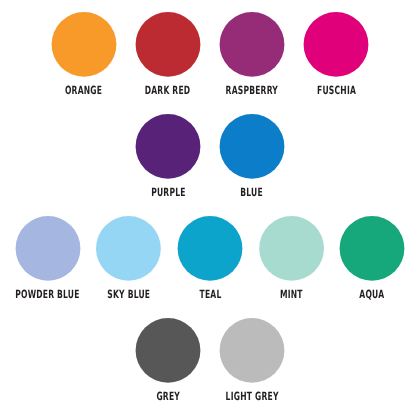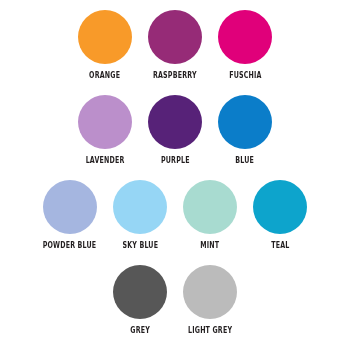--- a/index.html
+++ b/index.html
@@ -61,58 +61,62 @@
 </head>
 <body>
 
 <div id="palette" style="background: rgb(255, 255, 255);">
     <div class="swatch-row">
       <div class="swatch">
         <div class="swatch-dot" style="background: rgb(248, 154, 41);"></div>
         <div class="swatch-label" style="color: rgb(35, 31, 32);">ORANGE</div>
       </div>
       <div class="swatch">
+        <div class="swatch-dot" style="background: rgb(188, 42, 50);"></div>
+        <div class="swatch-label" style="color: rgb(35, 31, 32);">DARK RED</div>
+      </div>
+      <div class="swatch">
         <div class="swatch-dot" style="background: rgb(150, 43, 119);"></div>
         <div class="swatch-label" style="color: rgb(35, 31, 32);">RASPBERRY</div>
       </div>
       <div class="swatch">
         <div class="swatch-dot" style="background: rgb(224, 0, 122);"></div>
         <div class="swatch-label" style="color: rgb(35, 31, 32);">FUSCHIA</div>
       </div>
     </div>
     <div class="swatch-row">
-      <div class="swatch">
-        <div class="swatch-dot" style="background: rgb(187, 143, 203);"></div>
-        <div class="swatch-label" style="color: rgb(35, 31, 32);">LAVENDER</div>
-      </div>
       <div class="swatch">
         <div class="swatch-dot" style="background: rgb(87, 34, 120);"></div>
         <div class="swatch-label" style="color: rgb(35, 31, 32);">PURPLE</div>
       </div>
       <div class="swatch">
         <div class="swatch-dot" style="background: rgb(11, 125, 201);"></div>
         <div class="swatch-label" style="color: rgb(35, 31, 32);">BLUE</div>
       </div>
     </div>
     <div class="swatch-row">
       <div class="swatch">
         <div class="swatch-dot" style="background: rgb(165, 182, 224);"></div>
         <div class="swatch-label" style="color: rgb(35, 31, 32);">POWDER BLUE</div>
       </div>
       <div class="swatch">
         <div class="swatch-dot" style="background: rgb(150, 214, 245);"></div>
         <div class="swatch-label" style="color: rgb(35, 31, 32);">SKY BLUE</div>
       </div>
       <div class="swatch">
+        <div class="swatch-dot" style="background: rgb(13, 164, 204);"></div>
+        <div class="swatch-label" style="color: rgb(35, 31, 32);">TEAL</div>
+      </div>
+      <div class="swatch">
         <div class="swatch-dot" style="background: rgb(168, 219, 208);"></div>
         <div class="swatch-label" style="color: rgb(35, 31, 32);">MINT</div>
       </div>
       <div class="swatch">
-        <div class="swatch-dot" style="background: rgb(13, 164, 204);"></div>
-        <div class="swatch-label" style="color: rgb(35, 31, 32);">TEAL</div>
+        <div class="swatch-dot" style="background: rgb(22, 168, 122);"></div>
+        <div class="swatch-label" style="color: rgb(35, 31, 32);">AQUA</div>
       </div>
     </div>
     <div class="swatch-row">
       <div class="swatch">
         <div class="swatch-dot" style="background: rgb(87, 87, 87);"></div>
         <div class="swatch-label" style="color: rgb(35, 31, 32);">GREY</div>
       </div>
       <div class="swatch">
         <div class="swatch-dot" style="background: rgb(187, 187, 187);"></div>
         <div class="swatch-label" style="color: rgb(35, 31, 32);">LIGHT GREY</div>

